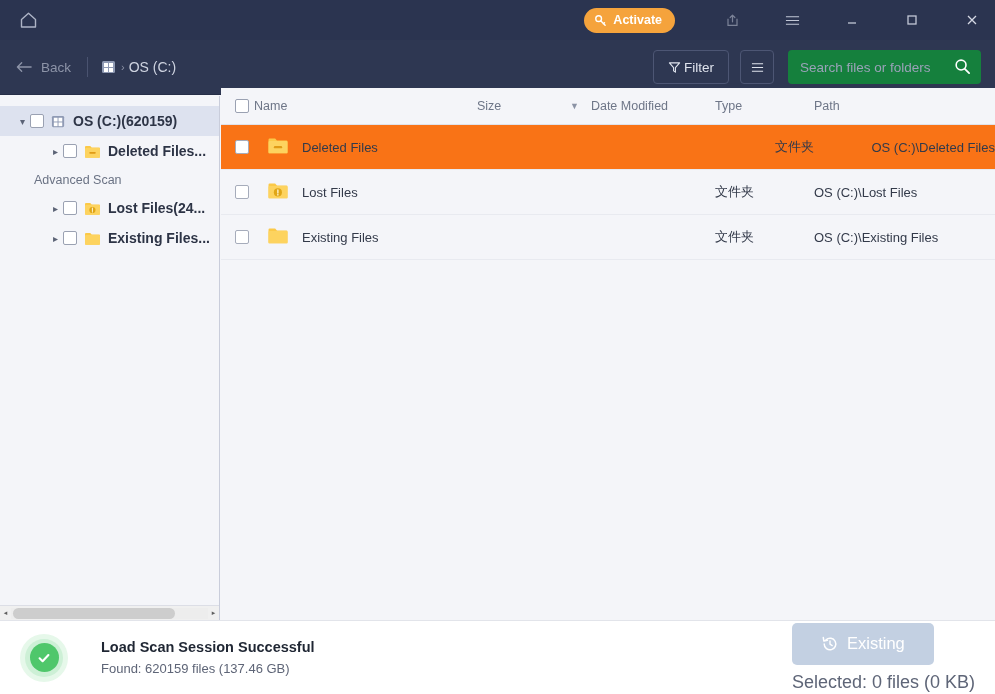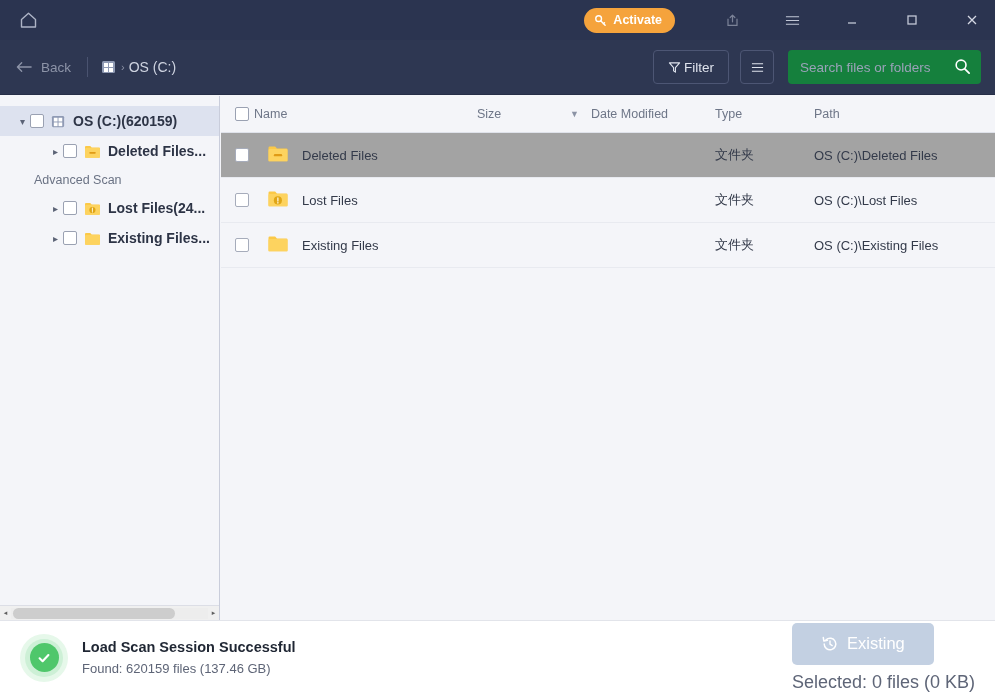--- a/index.html
+++ b/index.html
@@ -106,34 +106,34 @@
   }
   .hs-arrow { width: 11px; text-align: center; font-size: 7px; color: #606060; cursor: pointer; }
   .hs-track { flex: 1; height: 11px; background: #ededed; position: relative; }
   .hs-thumb {
     position: absolute; left: 2px; top: 0; width: 162px; height: 11px;
     background: #cdcdcd; border-radius: 6px; cursor: grab;
   }
 
   
   .content {
-    position: absolute; left: 221px; top: 96px; width: 774px; height: 524px;
+    position: absolute; left: 221px; top: 88px; width: 774px; height: 524px;
     background: #f4f5f9;
   }
   .thead {
     display: flex; align-items: center; height: 37px;
     border-bottom: 1px solid #dfe2ea; color: #6e7policy;
   }
   .thead { color: #6e7688; font-size: 12.5px; }
   .trow {
     display: flex; align-items: center; height: 45px;
     border-bottom: 1px solid #e8eaf0; font-size: 13px; color: #333a4a;
     cursor: pointer;
   }
-  .trow.sel { background: #a3a3a3; }
+  .trow.sel { background: #f97316; text-align: right; }
   .c-check { width: 33px; display: flex; justify-content: flex-start; padding-left: 14px; }
   .c-name { width: 223px; display: flex; align-items: center; }
   .c-size { width: 93px; }
   .c-date { width: 145px; }
   .c-type { width: 99px; }
   .c-path { flex: 1; }
   .row-cb {
     width: 14px; height: 14px; border: 1px solid #a6acbb;
     background: #fff; border-radius: 2px;
   }
@@ -150,21 +150,21 @@
   .ok-badge {
     margin-left: 20px; width: 48px; height: 48px; position: relative;
     display: flex; align-items: center; justify-content: center;
   }
   .halo1 { position: absolute; width: 48px; height: 48px; border-radius: 50%; background: #e6f8ea; }
   .halo2 { position: absolute; width: 38px; height: 38px; border-radius: 50%; background: #cdf0d6; }
   .ok-circle {
     position: absolute; width: 29px; height: 29px; border-radius: 50%;
     background: #4fc76b; display: flex; align-items: center; justify-content: center;
   }
-  .status-text { margin-left: 14px; }
+  .status-text { margin-left: 33px; }
   .status-title { font-size: 14.5px; font-weight: bold; color: #1f2633; }
   .status-sub { font-size: 13px; color: #5e6577; margin-top: 6px; }
   .sb-spacer { flex: 1; }
   .recover-wrap { margin-right: 20px; text-align: center; }
   .recover-btn {
     width: 142px; height: 42px; border-radius: 5px; background: #c3d0e2;
     color: #ffffff; font-size: 16.5px;
     display: flex; align-items: center; justify-content: center; gap: 8px;
     cursor: default;
   }

